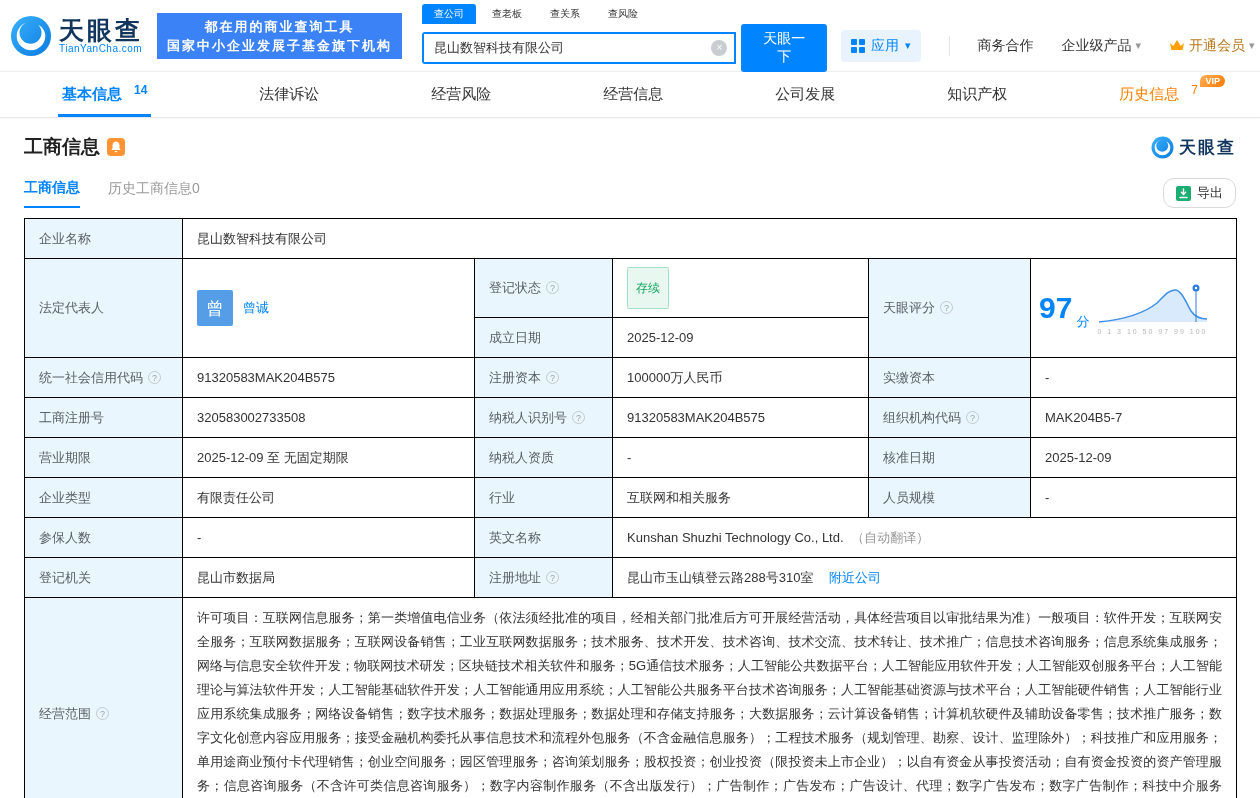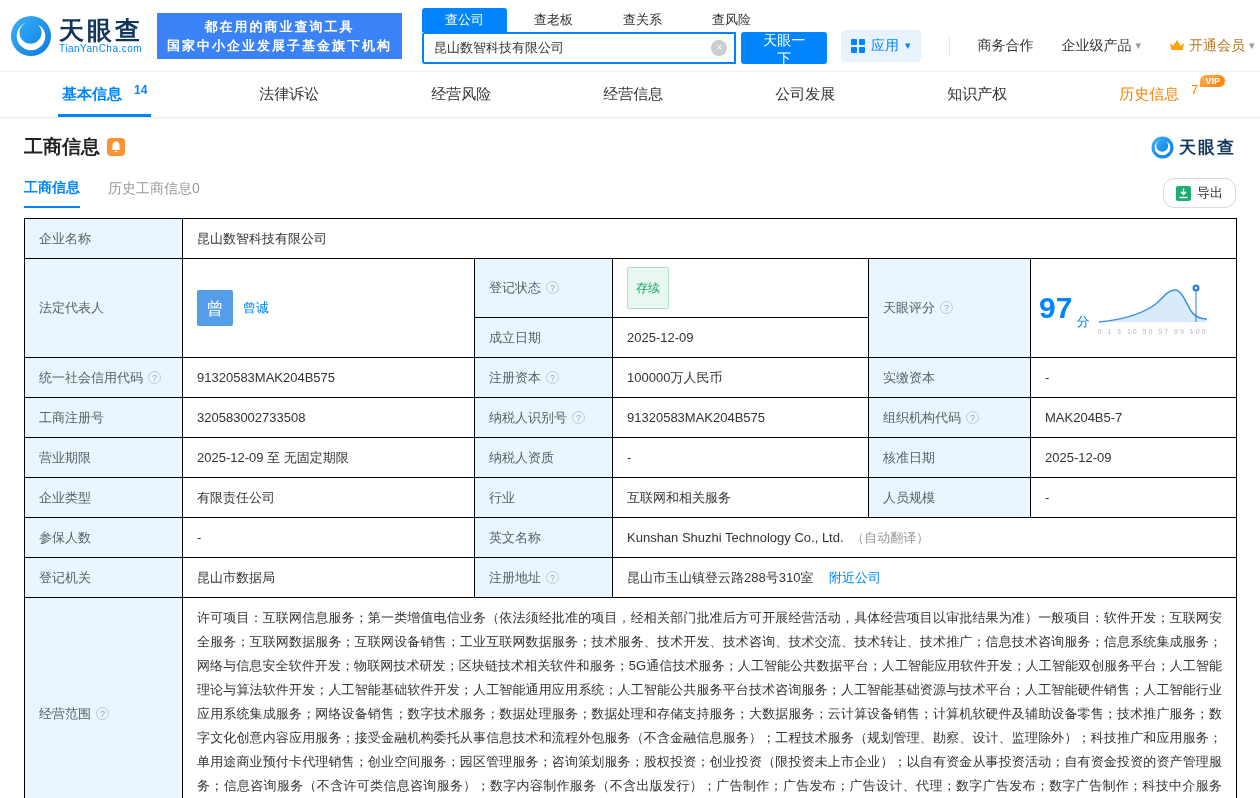--- a/index.html
+++ b/index.html
@@ -17,39 +17,39 @@
   }
   .logo { display: flex; align-items: center; gap: 7px; cursor: pointer; flex: 0 0 auto; }
   .logo-cn { font-size: 25px; font-weight: bold; color: #12355e; letter-spacing: 3px; line-height: 26px; }
   .logo-en { font-size: 10px; color: #0084ff; letter-spacing: .5px; }
   .promo {
     flex: 0 0 auto; background: #3b82f6; color: #fff; font-weight: bold;
     font-size: 13px; line-height: 19px; padding: 4px 10px; text-align: center; letter-spacing: 2px;
   }
   .search-block { flex: 0 0 auto; margin-left: 6px; width: 405px; }
   .search-tabs { display: flex; align-items: flex-end; gap: 4px; height: 24px; }
-  .stab { padding: 3px 23px; font-size: 13px; color: #333; cursor: pointer; border-radius: 3px 3px 0 0; }
+  .stab { padding: 3px 12px; font-size: 10px; color: #333; cursor: pointer; border-radius: 3px 3px 0 0; }
   .stab.active { background: #0084ff; color: #fff; }
   .search-row { display: flex; align-items: center; }
   .search-input-wrap {
     position: relative; width: 316px; height: 32px;
     border: 2px solid #0084ff; border-radius: 3px 0 0 3px; background: #fff;
   }
   .search-input {
     width: 100%; height: 100%; border: none; outline: none;
     padding: 0 30px 0 10px; font-size: 13px; color: #333;
     font-family: "Liberation Sans", "DejaVu Sans", sans-serif;
   }
   .clear-btn {
     position: absolute; right: 7px; top: 6px; width: 16px; height: 16px;
     border-radius: 50%; background: #c9ccd1; color: #fff; font-size: 10px;
     line-height: 16px; text-align: center; cursor: pointer;
   }
   .search-btn {
-    margin-left: 5px; height: 32px; padding: 0 15px; border: none;
+    margin-left: 5px; height: 48px; padding: 0 15px; border: none;
     background: #0084ff; color: #fff; font-size: 14px; border-radius: 3px; cursor: pointer;
     font-family: "Liberation Sans", "DejaVu Sans", sans-serif;
   }
   .top-nav { display: flex; align-items: center; gap: 28px; margin-left: auto; flex: 0 0 auto; margin-top: 20px; }
   .apps-btn {
     display: flex; align-items: center; gap: 6px; background: #e8f3fe; color: #0084ff;
     padding: 7px 10px; border-radius: 4px; cursor: pointer; font-size: 14px;
   }
   .nav-divider { width: 1px; height: 20px; background: #e3e6ea; }
   .nav-item { font-size: 14px; color: #333; cursor: pointer; display: inline-flex; align-items: center; gap: 4px; }

